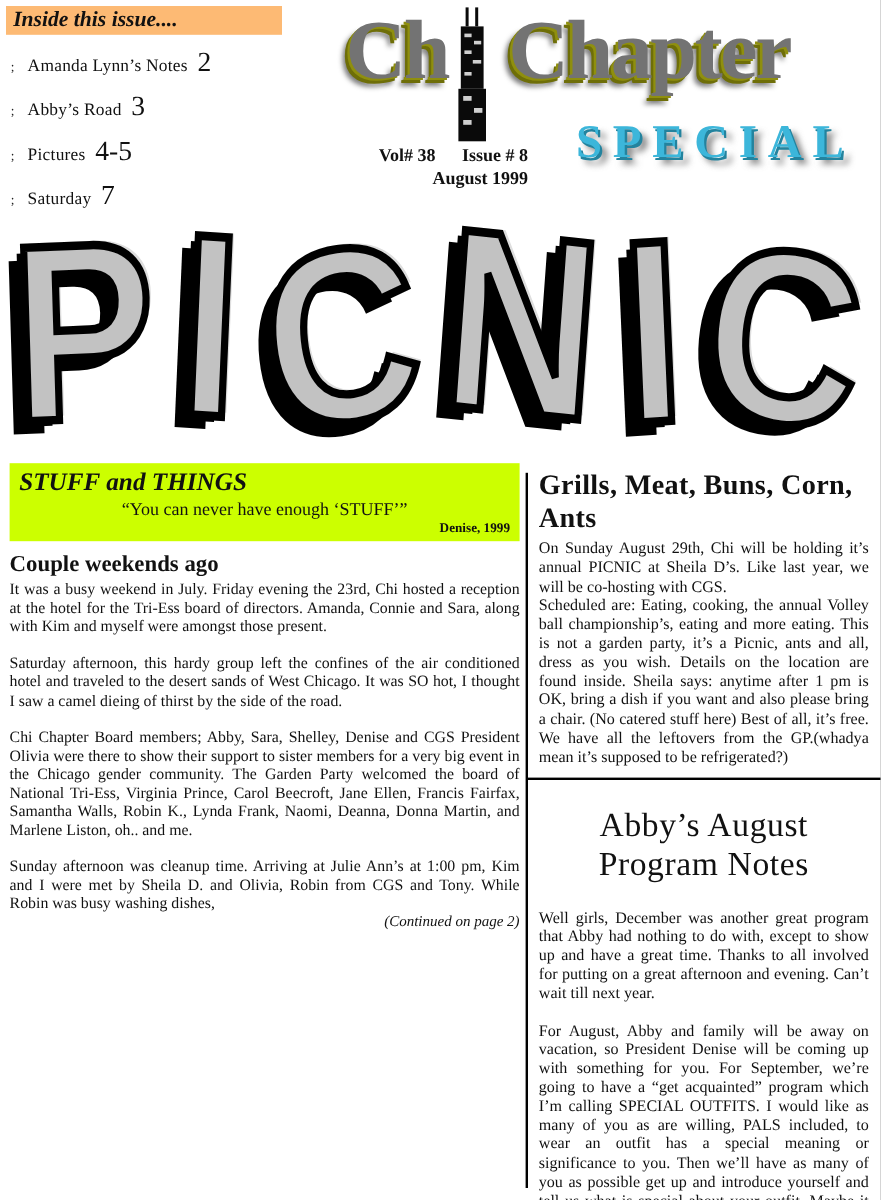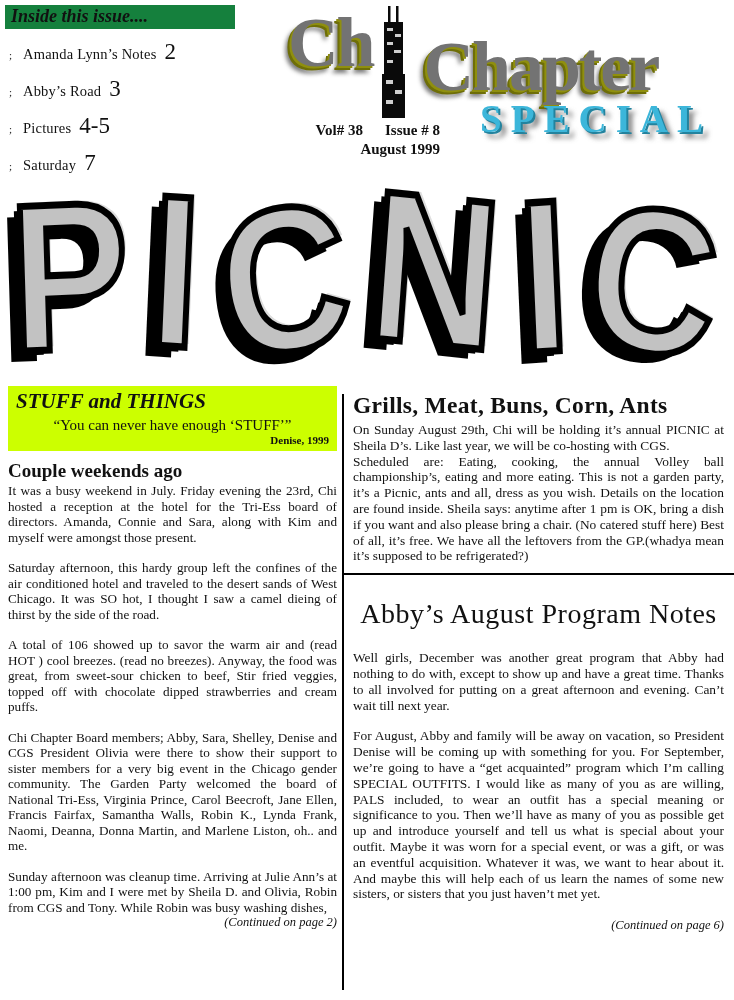--- a/index.html
+++ b/index.html
@@ -8,36 +8,36 @@
     position:relative; width:734px; height:1000px; margin:0 auto;
     background:#ffffff; overflow:hidden;
     font-family:"Liberation Serif", serif; color:#111;
   }
 
   
   .masthead { position:absolute; top:0; left:0; right:0; height:172px; }
 
   .inside-box { position:absolute; left:5px; top:5px; width:230px; }
   .inside-title {
-    background:#15803d; font-weight:bold; font-style:italic;
+    background:#fdba74; font-weight:bold; font-style:italic;
     font-size:18px; padding:1px 8px 2px 6px;
   }
   .toc { margin-top:10px; }
   .toc-item { display:flex; align-items:baseline; margin:0 0 11px 4px; }
   .toc-bullet { font-size:11px; width:14px; color:#222; }
   .toc-label { font-size:14.5px; letter-spacing:0.2px; }
   .toc-page { font-size:23px; margin-left:8px; }
 
   .logo-row { position:absolute; left:288px; top:8px; display:flex; align-items:flex-start; }
   .logo-word {
     font-weight:bold; font-size:70px; line-height:1;
     color:#737373; letter-spacing:-2px;
     text-shadow:-2px 2px 0 #8f8f0e, -4px 4px 0 #6e6e08, -6px 7px 4px rgba(50,50,50,.65);
   }
-  .logo-word.chapter { margin-left:10px;margin-top:24px; }
+  .logo-word.chapter { margin-left:10px; }
   .tower { margin:0 2px; position:relative; top:-2px; }
   .tribune-wordmark {
     position:absolute; right:22px; top:99px;
     font-weight:bold; font-size:39px; line-height:1;
     color:#3cb6da; letter-spacing:9px;
     text-shadow:2px 2px 0 #23839e, 6px 6px 5px rgba(90,90,90,.75);
   }
   .vol-block { position:absolute; left:290px; top:122px; width:150px; text-align:right; }
   .vol-line { font-weight:bold; font-size:15px; white-space:nowrap; }
   .vol-line .gap { display:inline-block; width:22px; }
@@ -57,21 +57,21 @@
   }
   .picnic-letter:nth-child(1){ transform:scaleY(1.18) rotate(-2deg); }
   .picnic-letter:nth-child(2){ transform:scaleY(1.22) rotate(3deg) translateY(-4px); }
   .picnic-letter:nth-child(3){ transform:scaleY(1.15) rotate(-7deg) translateY(3px); }
   .picnic-letter:nth-child(4){ transform:scaleY(1.2) rotate(5deg) translateY(-5px); }
   .picnic-letter:nth-child(5){ transform:scaleY(1.22) rotate(-3deg); }
   .picnic-letter:nth-child(6){ transform:scaleY(1.15) rotate(6deg) translateY(4px); }
 
   
   .content { position:absolute; top:386px; left:0; right:0; bottom:0; display:flex; }
-  .col-left  { width:342px; padding:0 5px 0 8px; }
+  .col-left  { width:438px; padding:0 5px 0 8px; }
   .column-divider { width:2px; background:#000; margin:8px 0 10px 0; }
   .col-right { flex:1; padding:4px 10px 0 9px; }
 
   .stuff-box { background:#ccff00; padding:3px 8px 5px 8px; }
   .stuff-title { font-weight:bold; font-style:italic; font-size:21px; }
   .stuff-quote { text-align:center; font-size:15px; margin-top:3px; }
   .stuff-attr  { text-align:right; font-weight:bold; font-size:11px; }
 
   .article-heading { font-weight:bold; font-size:19px; margin:9px 0 1px 0; }
   .body-p {
@@ -170,21 +170,20 @@
     <div class="col-left">
       <div class="stuff-box">
         <div class="stuff-title">STUFF and THINGS</div>
         <div class="stuff-quote">“You can never have enough ‘STUFF’”</div>
         <div class="stuff-attr">Denise, 1999</div>
       </div>
 
       <div class="article-heading">Couple weekends ago</div>
       <p class="body-p">It was a busy weekend in July.  Friday evening the 23rd, Chi hosted a reception at the hotel for the Tri-Ess board of directors. Amanda, Connie and Sara, along with Kim and myself were amongst those present.</p>
       <p class="body-p">Saturday afternoon, this hardy group left the confines of the air conditioned hotel and traveled to the desert sands of West Chicago. It was SO hot, I thought I saw a camel dieing of thirst by the side of the road.</p>
-      <p class="body-p">A total of 106 showed up to savor the warm air and  (read HOT )  cool breezes. (read no breezes). Anyway, the food was great, from sweet-sour chicken to beef, Stir fried veggies, topped off with chocolate dipped strawberries and cream puffs.</p>
       <p class="body-p">Chi Chapter Board members; Abby, Sara, Shelley, Denise and CGS President Olivia were there to show their support to sister members for a very big event in the Chicago gender community. The Garden Party welcomed the board of National Tri-Ess, Virginia Prince, Carol Beecroft, Jane Ellen, Francis Fairfax, Samantha Walls, Robin K., Lynda Frank, Naomi, Deanna, Donna Martin, and Marlene Liston, oh.. and me.</p>
       <p class="body-p tight">Sunday afternoon was cleanup time. Arriving at Julie Ann’s at 1:00 pm, Kim and I were met by Sheila D. and Olivia, Robin from CGS and Tony. While Robin was busy washing dishes,</p>
       <div class="continued">(Continued on page 2)</div>
     </div>
 
     <div class="column-divider"></div>
 
     <div class="col-right">
       <div class="grills-heading">Grills, Meat, Buns, Corn, Ants</div>
       <p class="body-p tight">On Sunday August 29th, Chi will be holding it’s annual PICNIC at Sheila D’s. Like last year, we will be co-hosting with CGS.</p>

